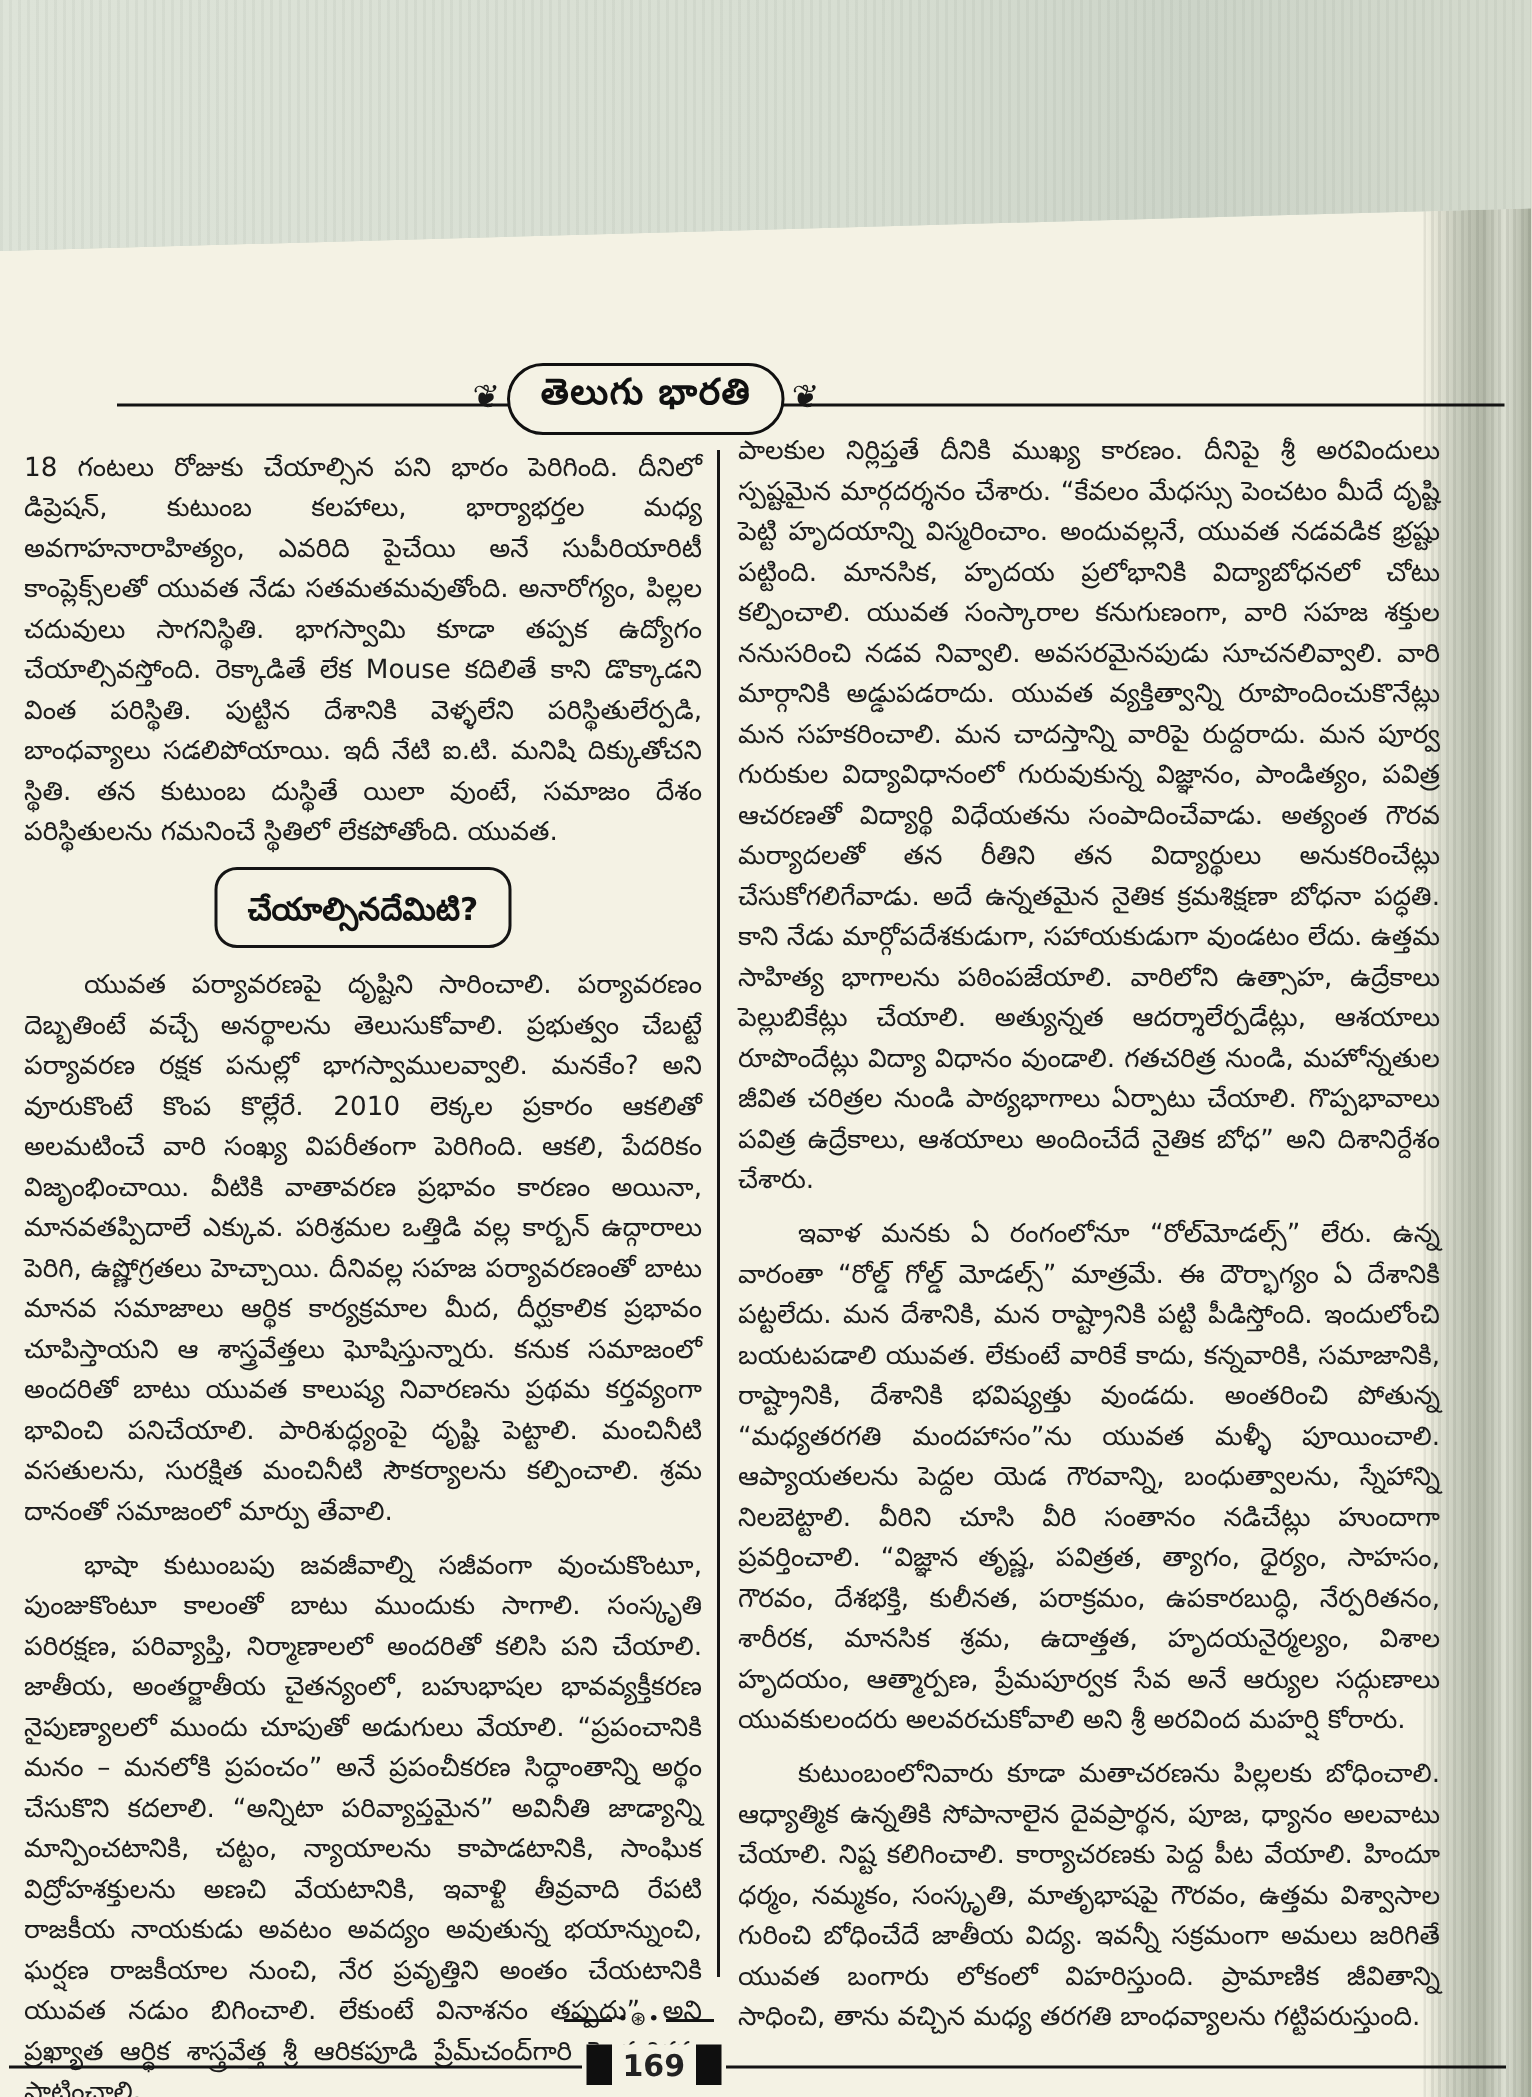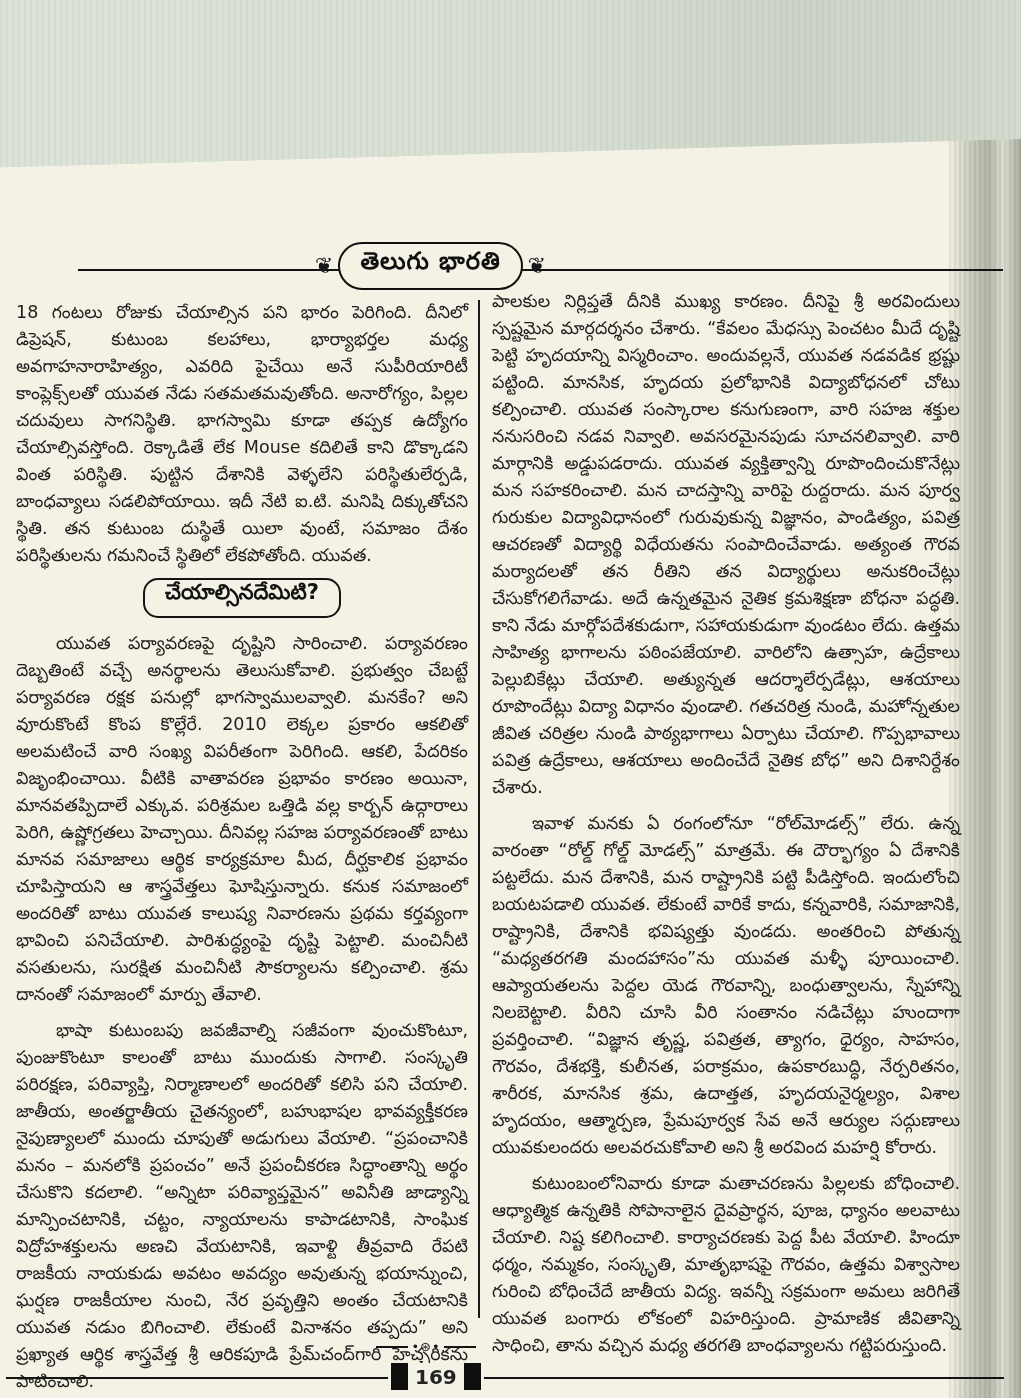--- a/index.html
+++ b/index.html
@@ -106,21 +106,21 @@
   .indent { text-indent: 40px; }
 
   .heading-box-row {
     display: flex;
     justify-content: center;
     margin: 6px 0 12px;
   }
   .heading-box {
     border: 2.5px solid #141414;
     border-radius: 15px;
-    padding: 0 20px 7px;
+    padding: 14px 20px 7px;
     font-size: 21px;
     font-weight: bold;
     color: #121212;
     white-space: nowrap;
   }
 
   
   .footer-orn {
     position: absolute;
     top: 1340px; left: 376px;

